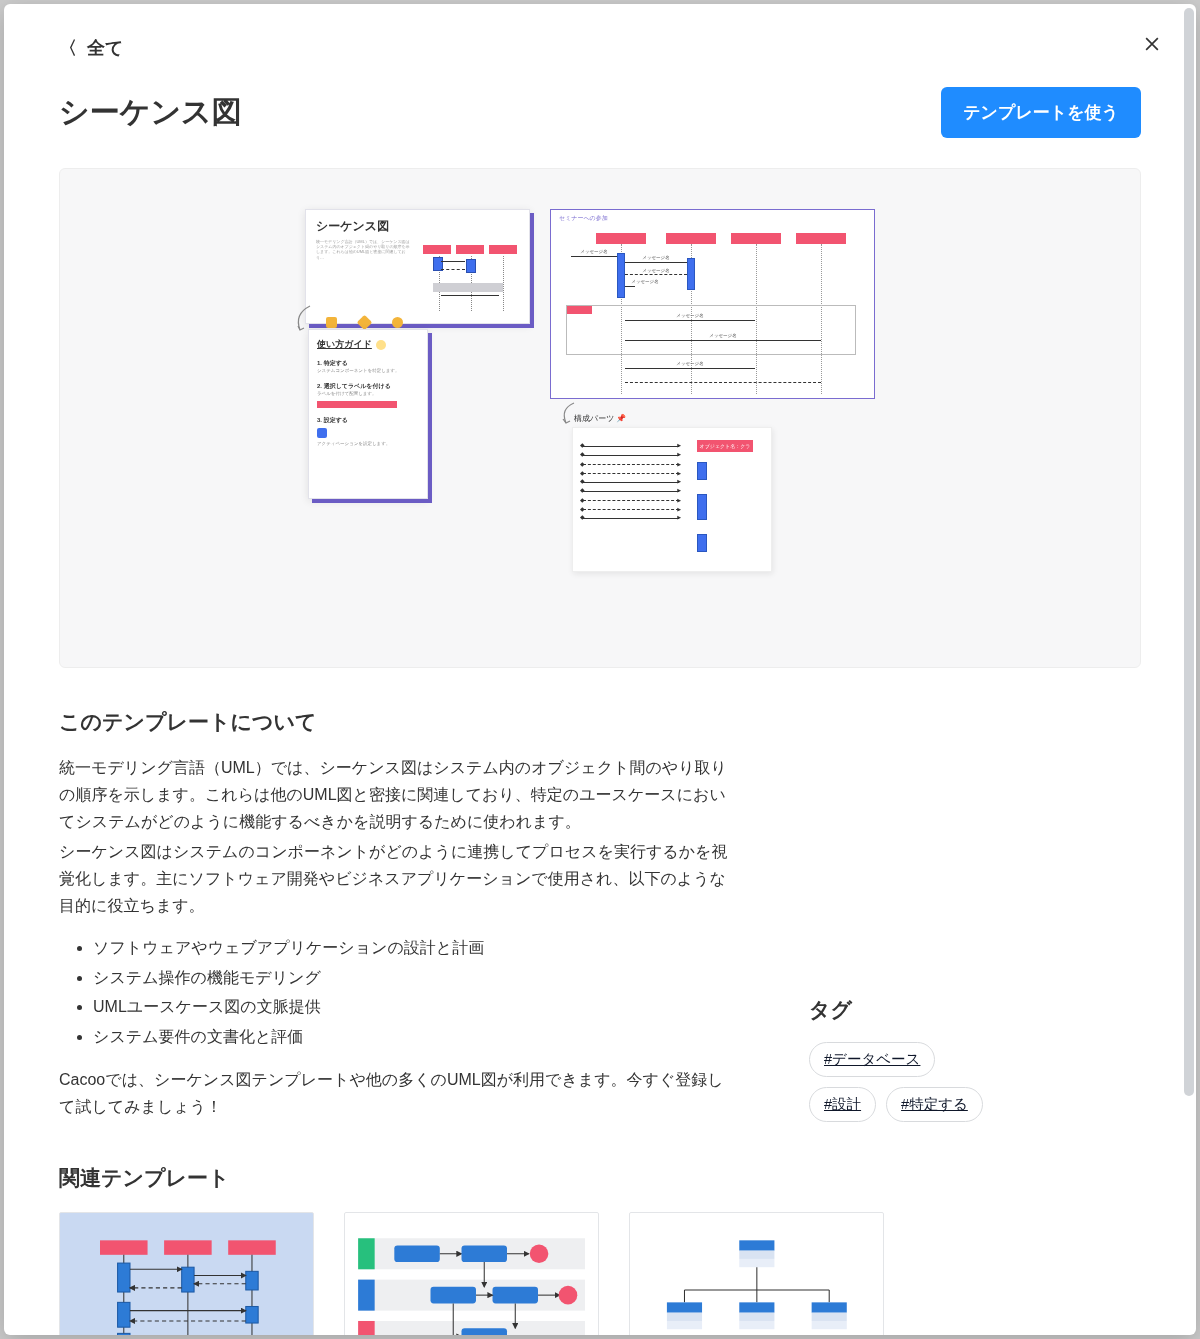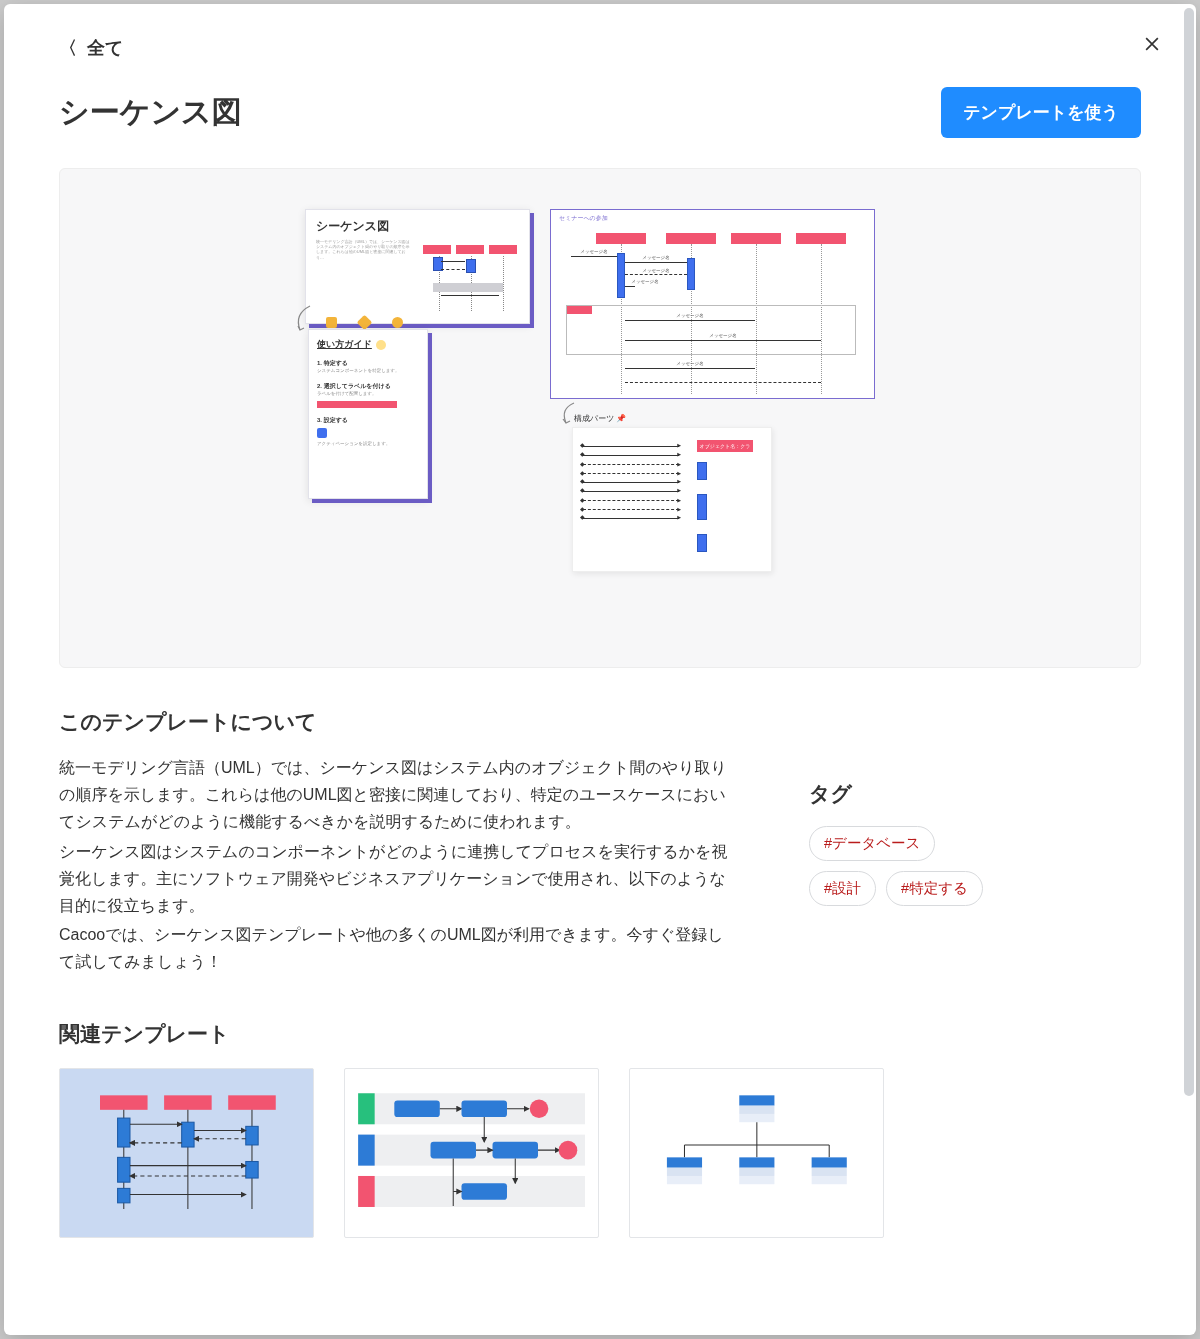--- a/index.html
+++ b/index.html
@@ -139,32 +139,33 @@
   .thumb4-check { color:#e94; font-size:8px; }
   .thumb4 { left: 512px; top: 258px; width: 200px; height: 145px; background:#fff; border:1px solid #eee; box-shadow:1px 2px 6px rgba(0,0,0,.08); padding:10px 8px;}
   .t4-line { height:1px; background:#333; position:relative; margin:8px 2px; }
   .t4-line.dashed { background:none; border-top:1px dashed #333; }
   .t4-line::before { content:"◆"; font-size:6px; position:absolute; left:-3px; top:-5px; color:#333;}
   .t4-line::after { content:"▶"; font-size:5px; position:absolute; right:-2px; top:-4px; color:#333;}
   .t4-right-stack { position:absolute; right:10px; top:12px; width:64px; }
   .t4-pink { height:12px; background:#f25470; width:56px; font-size:5px; color:#fff; text-align:center; line-height:12px; margin-bottom:10px;}
   .t4-bb { width:10px; height:18px; background:#3f6fee; border:1px solid #2a57c0; margin-bottom:14px;}
 
-  .twocol { display:flex; gap: 70px; align-items:center; }
+  .twocol { display:flex; gap: 70px; align-items:flex-end; }
   .left-col { flex: 1 1 auto; max-width: 680px; }
   .right-col { width: 200px; flex: 0 0 200px; }
   .section-title { font-size: 21px; font-weight: 700; margin-bottom: 18px; }
   .about p { font-size: 16px; line-height: 1.7; color:#333; margin-bottom:2px;}
   .about ul { margin: 14px 0 14px 34px; }
   .about li { font-size: 16px; line-height: 1.85; }
   .tags { display:flex; flex-wrap:wrap; gap:10px; }
   .tag-chip {
     border:1px solid #d8dadd; border-radius: 999px;
-    padding: 7px 14px; font-size: 14.5px; color:#b91c1c; cursor:pointer;
+    padding: 7px 14px; font-size: 14.5px; color:#0f172a; cursor:pointer;
     background:#fff;
+    text-decoration:underline;
   }
   .related-title { font-size: 21px; font-weight:700; margin: 42px 0 20px; }
   .related-row { display:flex; gap: 30px; }
   .tpl-card { width: 255px; cursor:pointer; }
   .tpl-thumb { width:255px; height:170px; border:1px solid #e3e5e8; border-radius:2px; display:flex; align-items:center; justify-content:center; overflow:hidden; position:relative; }
   .tpl-thumb.selected { background:#c9d9f2; }
   .tpl-thumb .svgbox { width: 90%; height: 80%; }
 </style>
 </head>
 <body>
@@ -324,20 +325,26 @@
           <div class="t4-bb"></div>
         </div>
       </div>
     </div>
 
     <div class="twocol">
       <div class="left-col about">
         <h2 class="section-title">このテンプレートについて</h2>
         <p>統一モデリング言語（UML）では、シーケンス図はシステム内のオブジェクト間のやり取りの順序を示します。これらは他のUML図と密接に関連しており、特定のユースケースにおいてシステムがどのように機能するべきかを説明するために使われます。</p>
         <p>シーケンス図はシステムのコンポーネントがどのように連携してプロセスを実行するかを視覚化します。主にソフトウェア開発やビジネスアプリケーションで使用され、以下のような目的に役立ちます。</p>
+        <ul>
+          <li>ソフトウェアやウェブアプリケーションの設計と計画</li>
+          <li>システム操作の機能モデリング</li>
+          <li>UMLユースケース図の文脈提供</li>
+          <li>システム要件の文書化と評価</li>
+        </ul>
         <p>Cacooでは、シーケンス図テンプレートや他の多くのUML図が利用できます。今すぐ登録して試してみましょう！</p>
       </div>
 
       <div class="right-col">
         <h2 class="section-title">タグ</h2>
         <div class="tags">
           <span class="tag-chip">#データベース</span>
           <span class="tag-chip">#設計</span>
           <span class="tag-chip">#特定する</span>
         </div>

